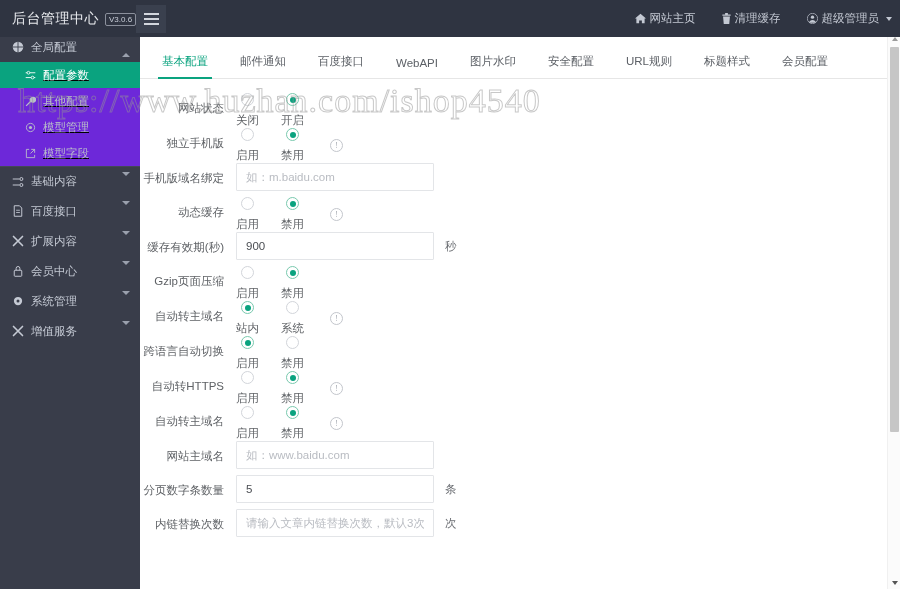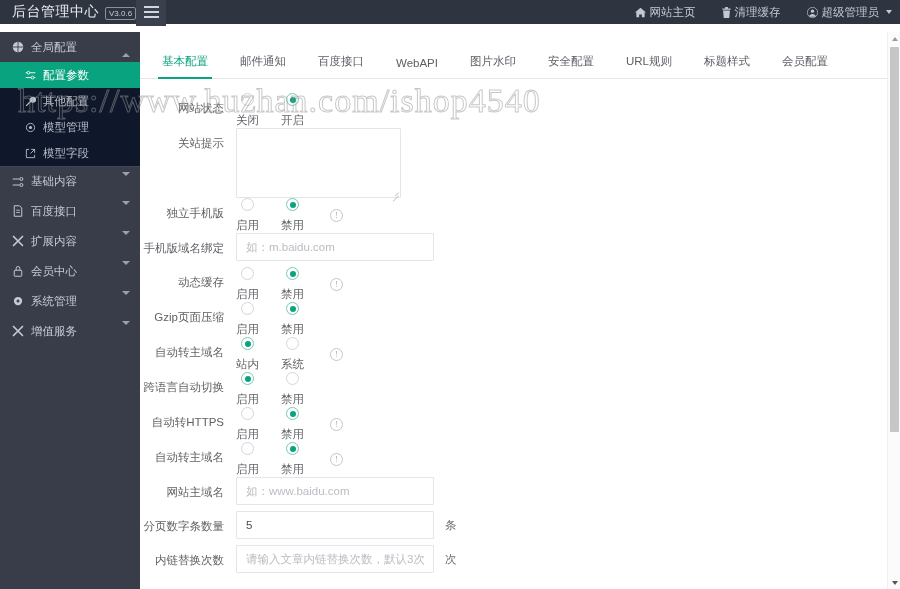--- a/index.html
+++ b/index.html
@@ -6,21 +6,21 @@
   html, body {
     width: 900px; height: 589px;
     font-family: "Liberation Sans", "DejaVu Sans", sans-serif;
     overflow: hidden;
     background: #fff;
   }
   .app { position: relative; width: 900px; height: 589px; overflow: hidden; }
 
   
   .header {
-    position: absolute; top: 0; left: 0; right: 0; height: 24px;
+    position: absolute; top: 0; left: 0; right: 0; height: 37px;
     background: #2f3441;
     display: flex; align-items: center;
     z-index: 30;
   }
   .brand {
     display: flex; align-items: center; gap: 6px;
     padding-left: 12px; width: 128px; height: 32px;
   }
   .brand-title {
     color: #e8eaee; font-size: 14px; letter-spacing: .5px; white-space: nowrap;
@@ -66,21 +66,21 @@
   }
   .side-group-head {
     height: 30px; display: flex; align-items: center; gap: 7px;
     padding: 0 10px 0 12px; color: #c5cad4; font-size: 11.5px; cursor: pointer;
     position: relative;
   }
   .side-group-head .arrow { margin-left: auto; }
   .tri-up { width:0;height:0;border-left:4px solid transparent;border-right:4px solid transparent;border-bottom:4.5px solid #9aa0ad; }
   .tri-down { width:0;height:0;border-left:4px solid transparent;border-right:4px solid transparent;border-top:4.5px solid #9aa0ad; }
 
-  .sub-list { background: #0f172a; }
+  .sub-list { background: #6d28d9; text-decoration: underline; }
   .sub-item {
     height: 26px; display: flex; align-items: center; gap: 7px;
     padding-left: 24px; color: #b9bec9; font-size: 11.5px; cursor: pointer;
   }
   .sub-item.active { background: #0aa37f; color: #fff; }
   .side-icon { width: 12px; height: 12px; display: flex; align-items: center; justify-content: center; flex: 0 0 12px; }
   .side-icon svg { display: block; }
 
   .side-divider-top { border-top: 1px solid #434857; }
 
@@ -381,29 +381,20 @@
               <span class="radio"></span>
               <span class="radio-label">关闭</span>
             </label>
             <label class="radio-wrap">
               <span class="radio on"></span>
               <span class="radio-label">开启</span>
             </label>
           </div>
         </div>
         <div class="row">
-          <div class="label">关站提示</div>
-          <div class="field">
-            <div class="ta-wrap">
-              <textarea class="ta" style=""></textarea>
-              <span class="ta-handle"></span>
-            </div>
-          </div>
-        </div>
-        <div class="row">
           <div class="label">独立手机版</div>
           <div class="field">
             <label class="radio-wrap">
               <span class="radio"></span>
               <span class="radio-label">启用</span>
             </label>
             <label class="radio-wrap">
               <span class="radio on"></span>
               <span class="radio-label">禁用</span>
             </label>
@@ -421,20 +412,27 @@
           <div class="field">
             <label class="radio-wrap">
               <span class="radio"></span>
               <span class="radio-label">启用</span>
             </label>
             <label class="radio-wrap">
               <span class="radio on"></span>
               <span class="radio-label">禁用</span>
             </label>
             <span class="info-icon">!</span>
+          </div>
+        </div>
+        <div class="row">
+          <div class="label">缓存有效期(秒)</div>
+          <div class="field">
+            <input type="text" class="inp" value="900" style="">
+            <span class="unit">秒</span>
           </div>
         </div>
         <div class="row">
           <div class="label">Gzip页面压缩</div>
           <div class="field">
             <label class="radio-wrap">
               <span class="radio"></span>
               <span class="radio-label">启用</span>
             </label>
             <label class="radio-wrap">

